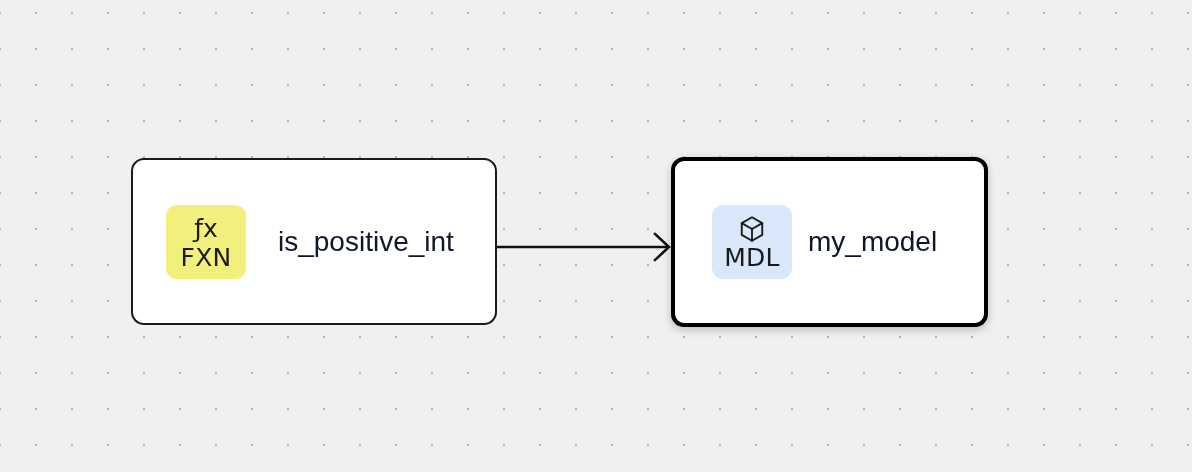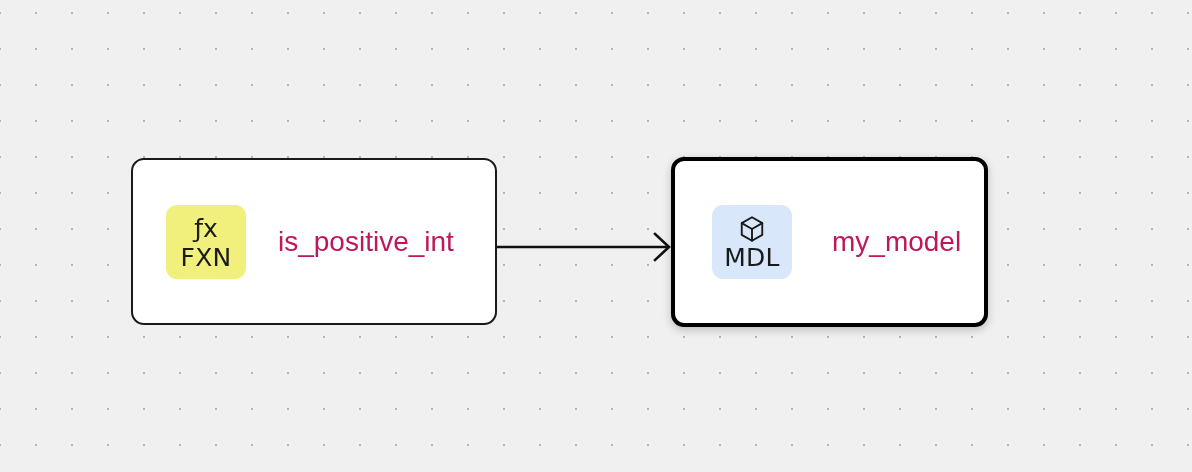--- a/index.html
+++ b/index.html
@@ -102,25 +102,25 @@
     font-size: 25px;
     line-height: 1;
     color: #1a1a1a;
     letter-spacing: 0.2px;
   }
 
   
   .node-title {
     font-family: "Liberation Sans", sans-serif;
     font-size: 28px;
-    color: #be185d;
+    color: #0f172a;
     white-space: nowrap;
   }
   #node-fxn .node-title { margin-left: 32px; }
-  #node-mdl .node-title { margin-left: 40px; }
+  #node-mdl .node-title { margin-left: 16px; }
 </style>
 </head>
 <body>
 
 <div id="canvas">
 
   <svg id="edge-layer" viewBox="0 0 1192 472" width="1192" height="472">
     <g>
       <line x1="497" y1="247" x2="669" y2="247" stroke="#111111" stroke-width="2.6"></line>
       <polyline points="655,234 669,247 655,260" fill="none" stroke="#111111" stroke-width="2.6" stroke-linecap="square" stroke-linejoin="miter"></polyline>

